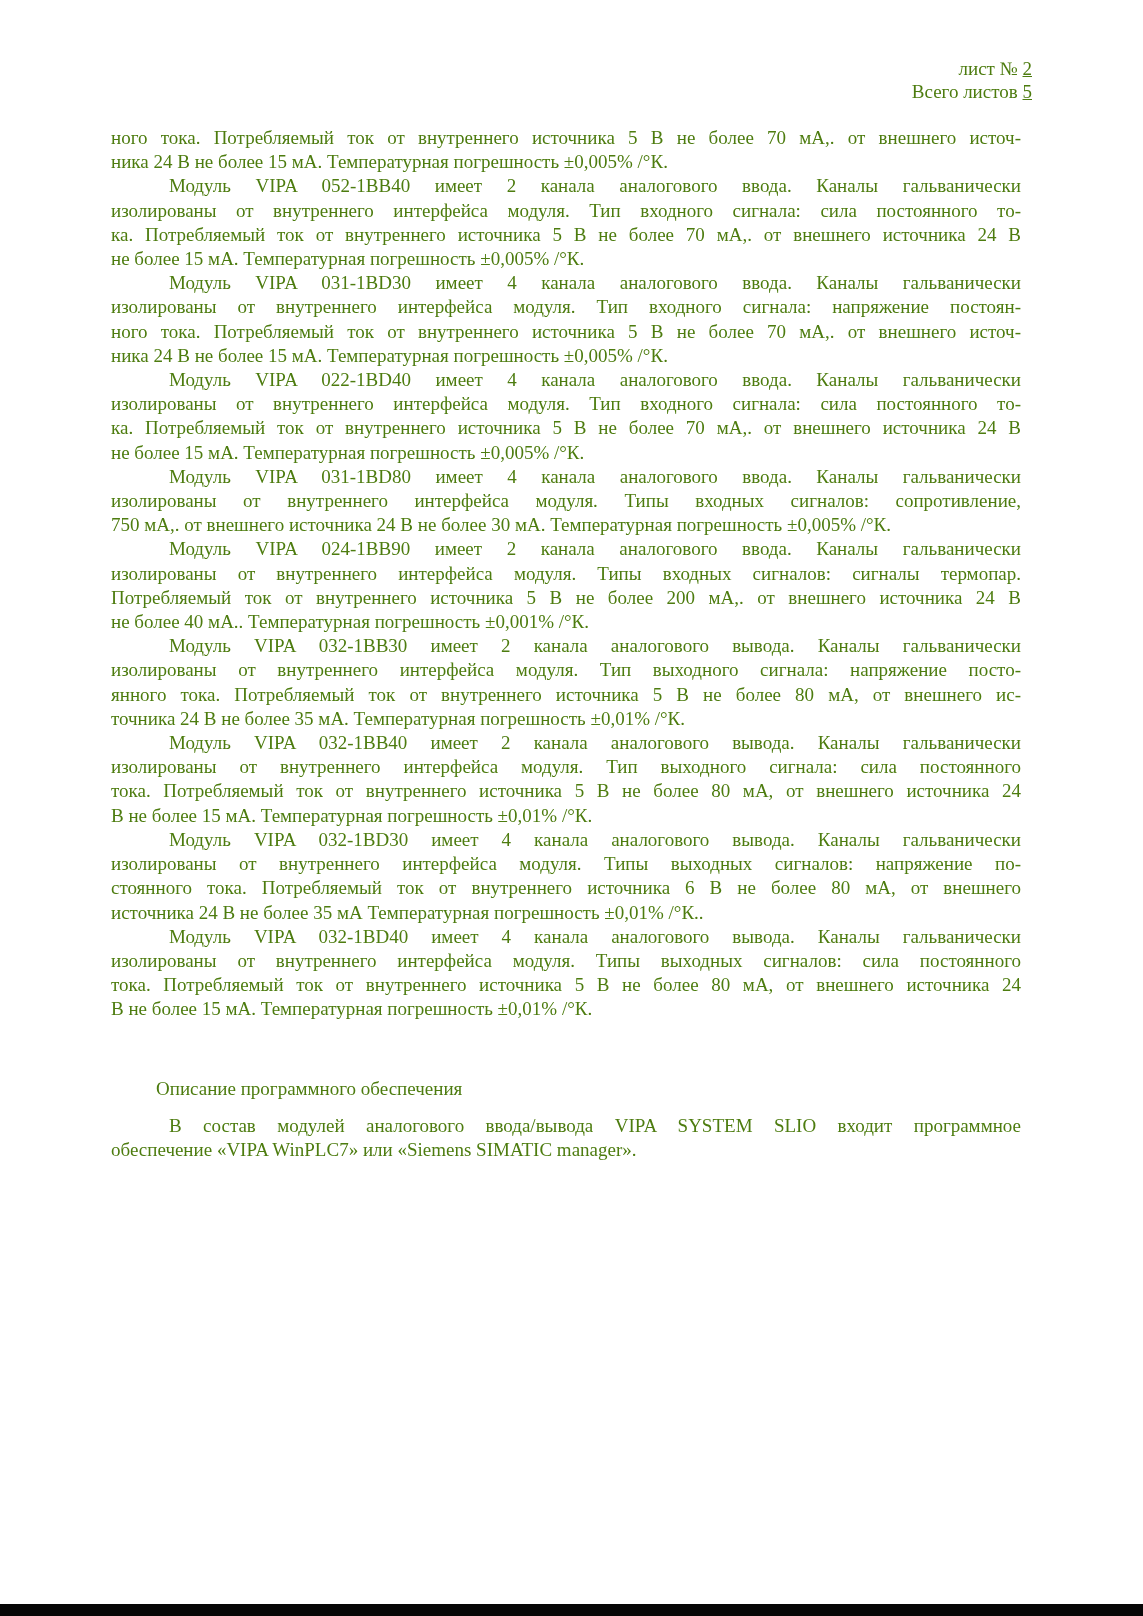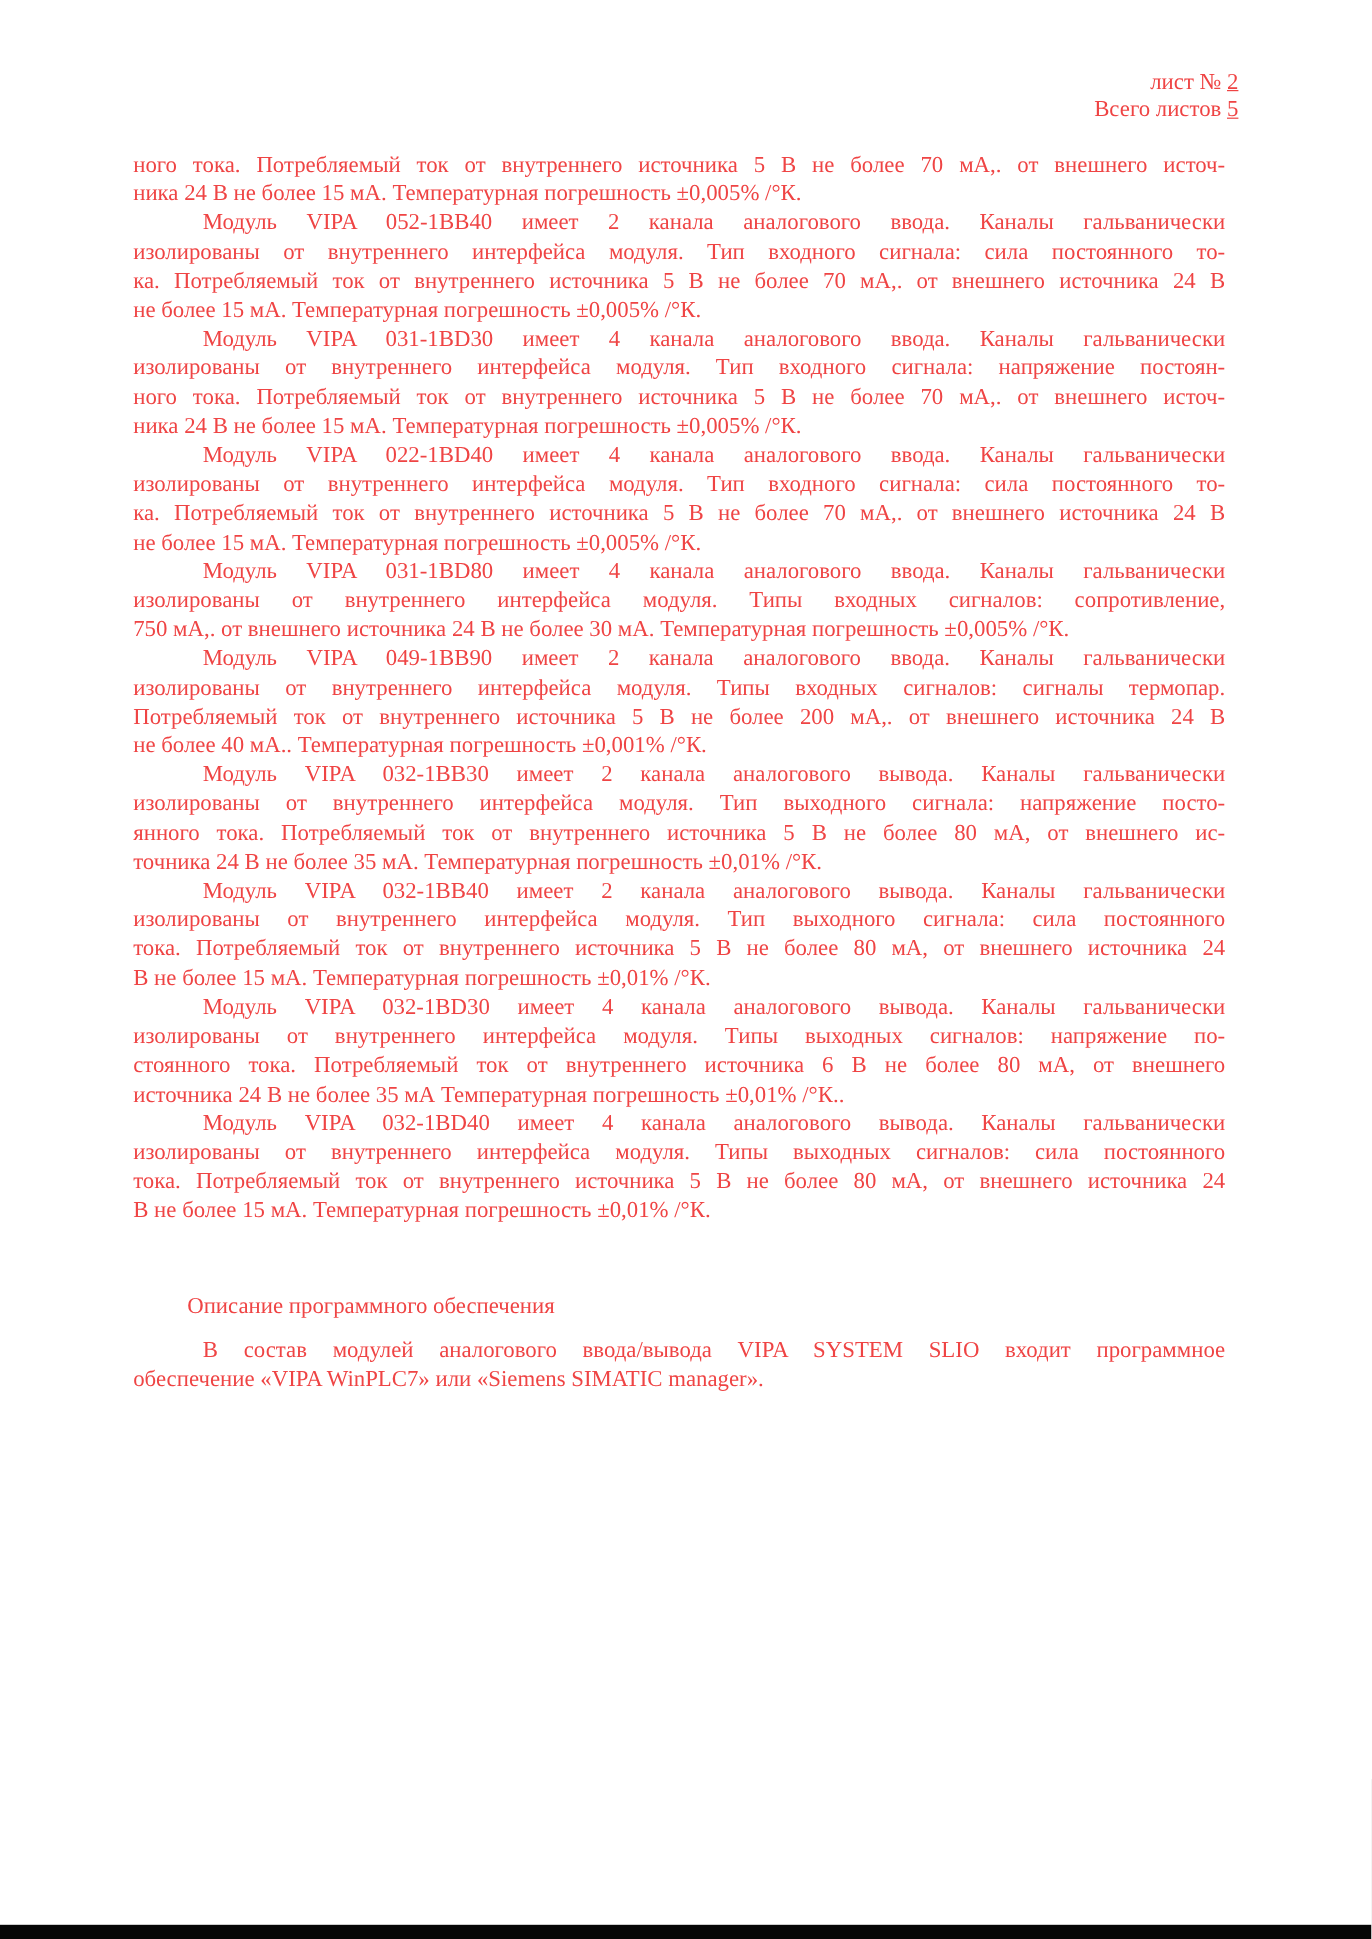--- a/index.html
+++ b/index.html
@@ -4,21 +4,21 @@
 <style>
   html, body { margin: 0; padding: 0; background: #e8e8e8; }
   .page {
     position: relative;
     width: 1143px;
     height: 1616px;
     margin: 0 auto;
     background: #ffffff;
     overflow: hidden;
     font-family: "Liberation Serif", "DejaVu Serif", serif;
-    color: #ef4444;
+    color: #4d7c0f;
   }
   .sheet-header {
     position: absolute;
     top: 57px;
     right: 111px;
     text-align: right;
     font-size: 19px;
     line-height: 23px;
     white-space: nowrap;
   }
@@ -85,21 +85,21 @@
           <div class="line fill">изолированы от внутреннего интерфейса модуля. Тип входного сигнала: сила постоянного то-</div>
           <div class="line fill">ка. Потребляемый ток от внутреннего источника 5 В не более 70 мА,. от внешнего источника 24 В</div>
           <div class="line">не более 15 мА. Температурная погрешность ±0,005% /°К.</div>
         </div>
         <div class="para">
           <div class="line fill ind">Модуль VIPA 031-1BD80 имеет 4 канала аналогового ввода. Каналы гальванически</div>
           <div class="line fill">изолированы от внутреннего интерфейса модуля. Типы входных сигналов: сопротивление,</div>
           <div class="line">750 мА,. от внешнего источника 24 В не более 30 мА. Температурная погрешность ±0,005% /°К.</div>
         </div>
         <div class="para">
-          <div class="line fill ind">Модуль VIPA 049-1BB90 имеет 2 канала аналогового ввода. Каналы гальванически</div>
+          <div class="line fill ind">Модуль VIPA 024-1BB90 имеет 2 канала аналогового ввода. Каналы гальванически</div>
           <div class="line fill">изолированы от внутреннего интерфейса модуля. Типы входных сигналов: сигналы термопар.</div>
           <div class="line fill">Потребляемый ток от внутреннего источника 5 В не более 200 мА,. от внешнего источника 24 В</div>
           <div class="line">не более 40 мА.. Температурная погрешность ±0,001% /°К.</div>
         </div>
         <div class="para">
           <div class="line fill ind">Модуль VIPA 032-1BB30 имеет 2 канала аналогового вывода. Каналы гальванически</div>
           <div class="line fill">изолированы от внутреннего интерфейса модуля. Тип выходного сигнала: напряжение посто-</div>
           <div class="line fill">янного тока. Потребляемый ток от внутреннего источника 5 В не более 80 мА, от внешнего ис-</div>
           <div class="line">точника 24 В не более 35 мА. Температурная погрешность ±0,01% /°К.</div>
         </div>

